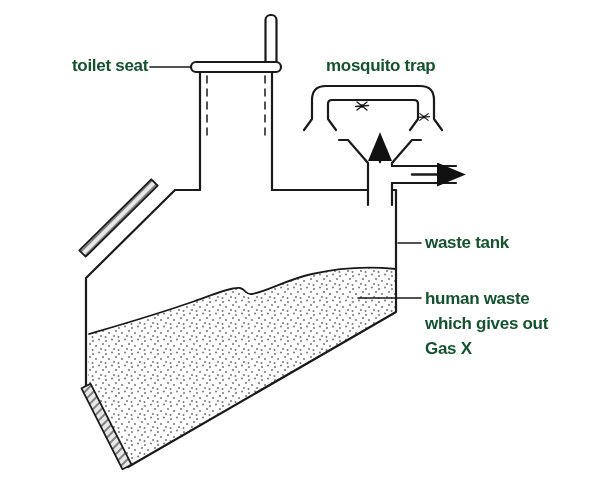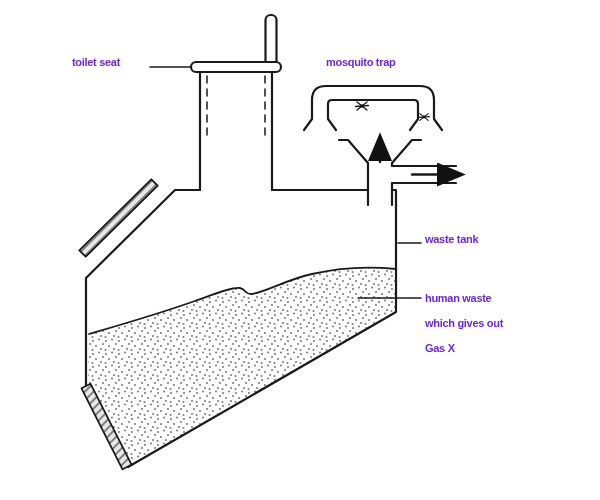--- a/index.html
+++ b/index.html
@@ -2,21 +2,21 @@
 <html><head>
 <meta charset="utf-8">
 <style>
   html,body { margin:0; padding:0; background:#fff; }
   .canvas {
     position:relative; width:600px; height:500px; background:#ffffff;
     font-family:"Liberation Sans", sans-serif; overflow:hidden;
   }
   .canvas svg { position:absolute; left:0; top:0; }
   .label {
-    position:absolute; font-weight:700; font-size:11px; color:#6d28d9;
+    position:absolute; font-weight:700; font-size:17px; color:#14532d;
     letter-spacing:-0.3px; white-space:nowrap;
   }
   .label.multi div { line-height:25px; }
 </style>
 </head>
 <body>
 
 <div class="canvas">
 
   <svg width="600" height="500" viewBox="0 0 600 500">

